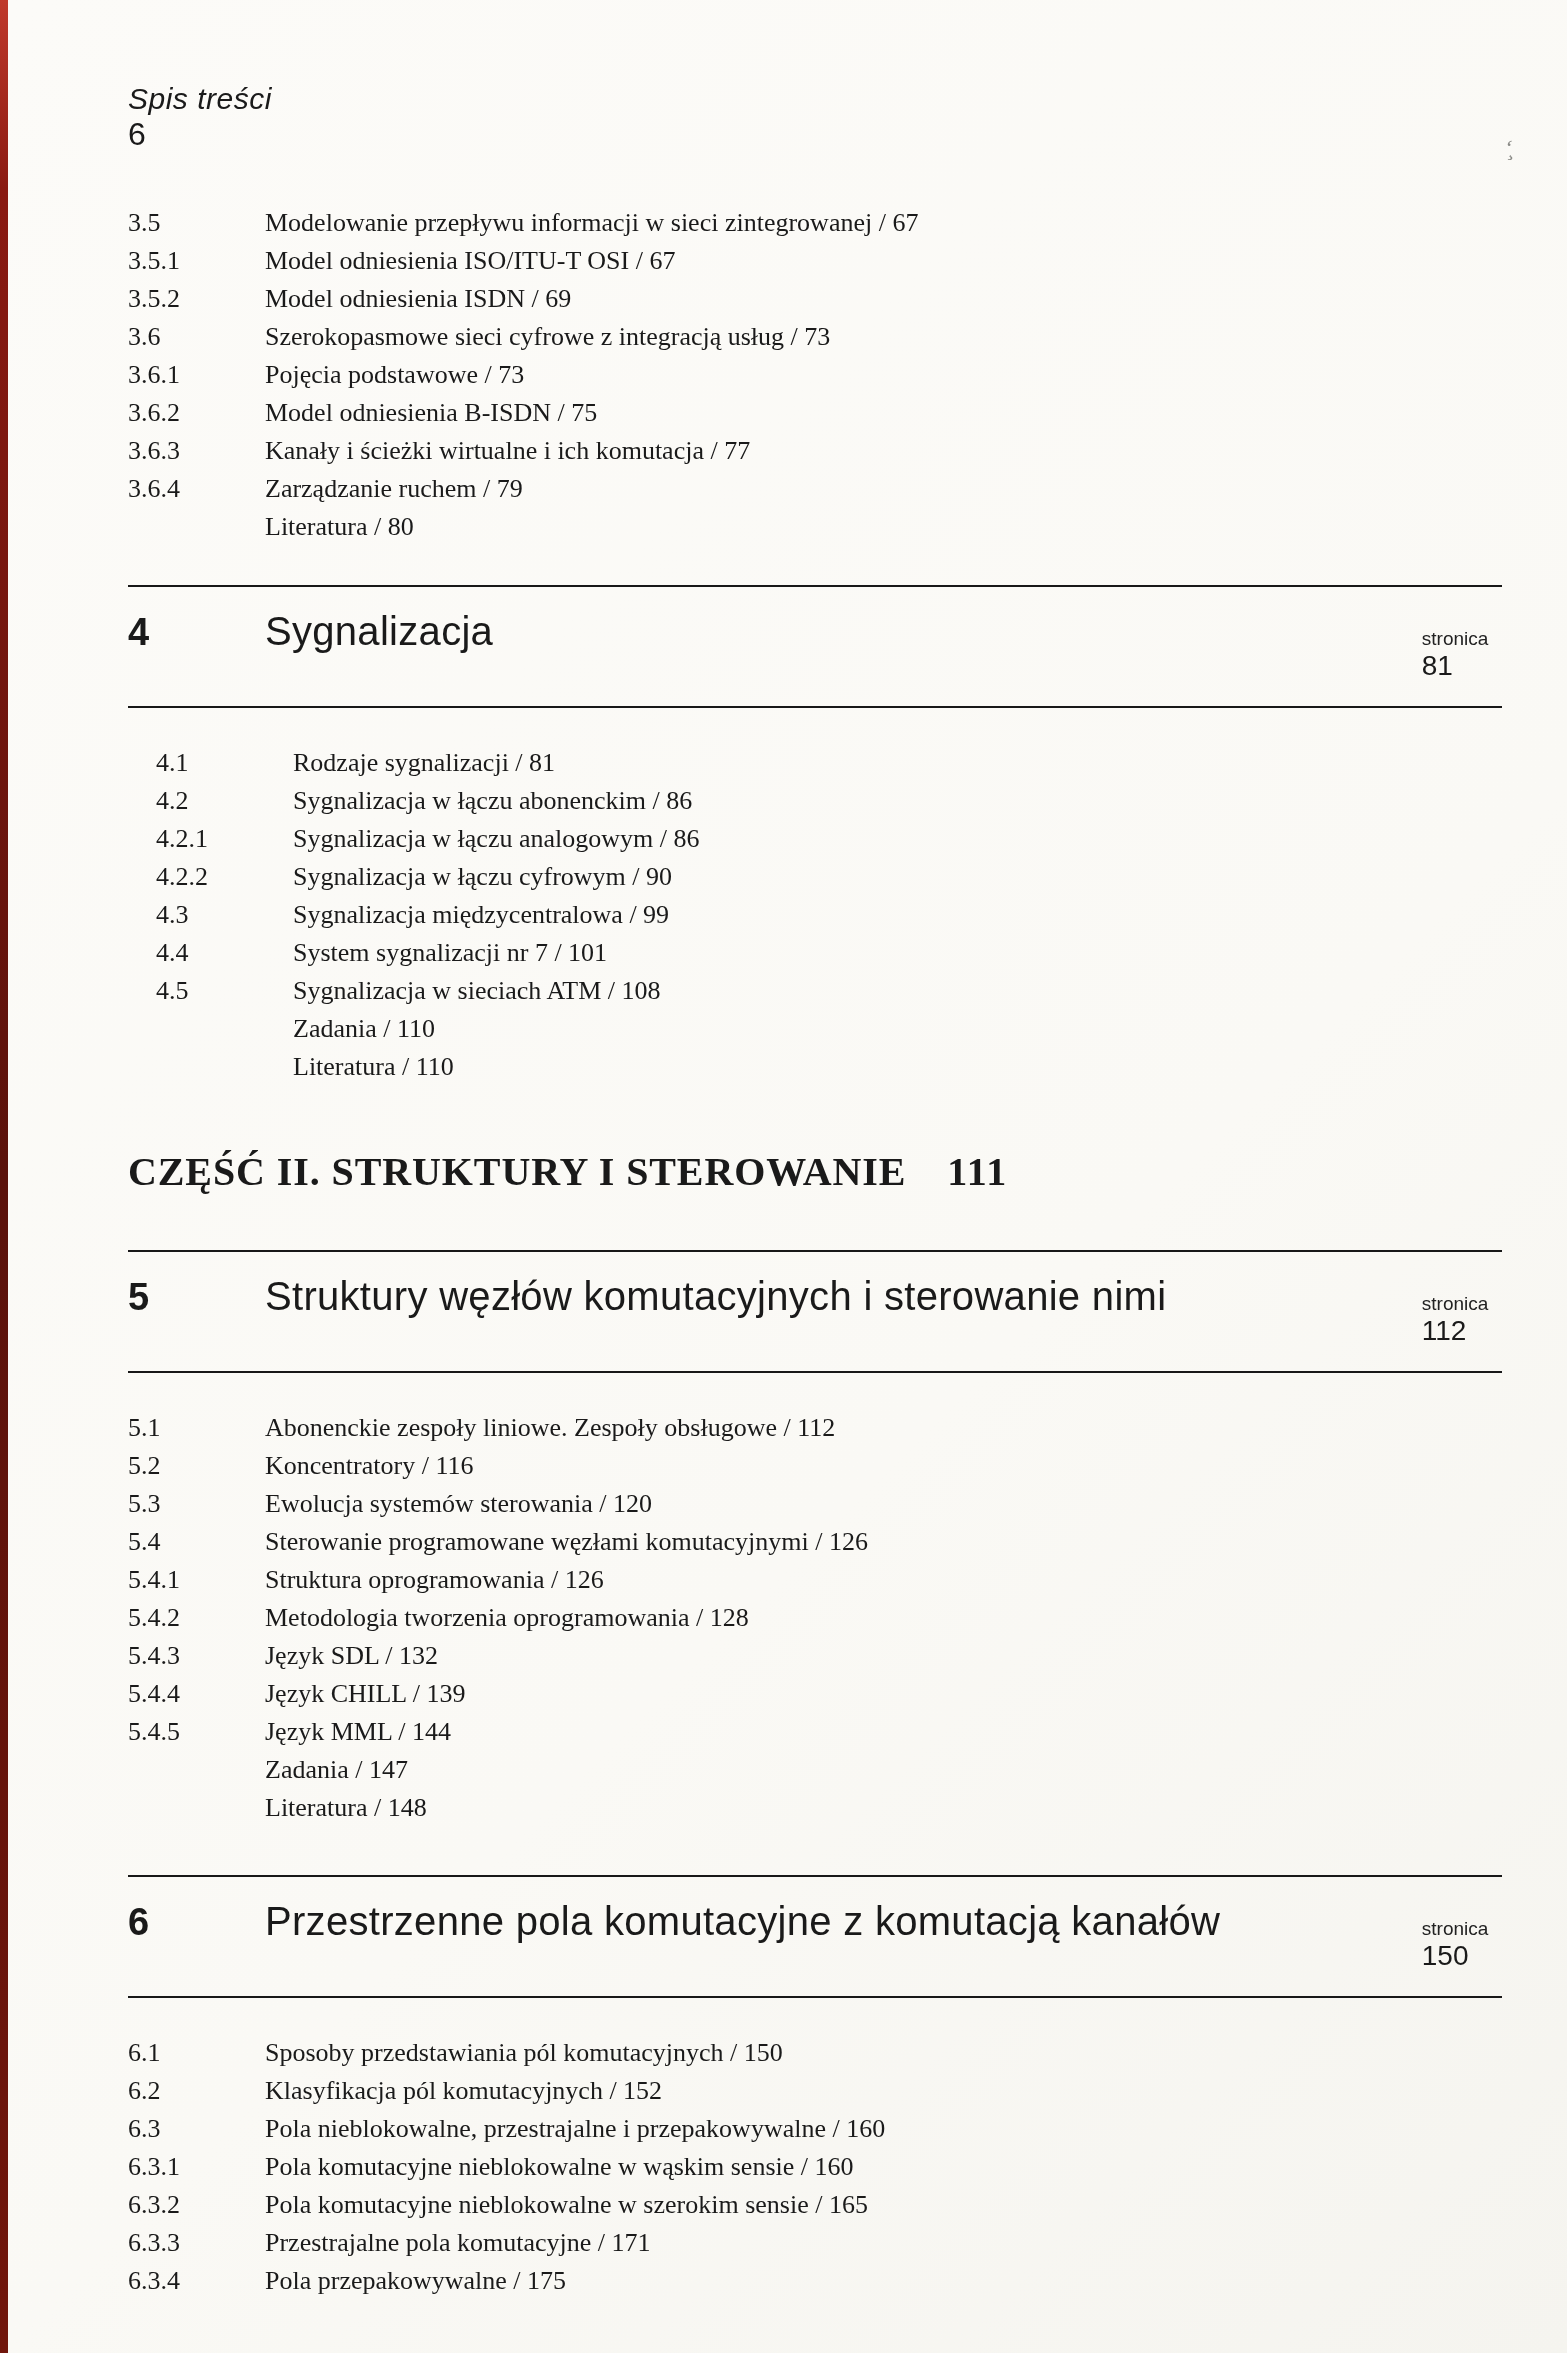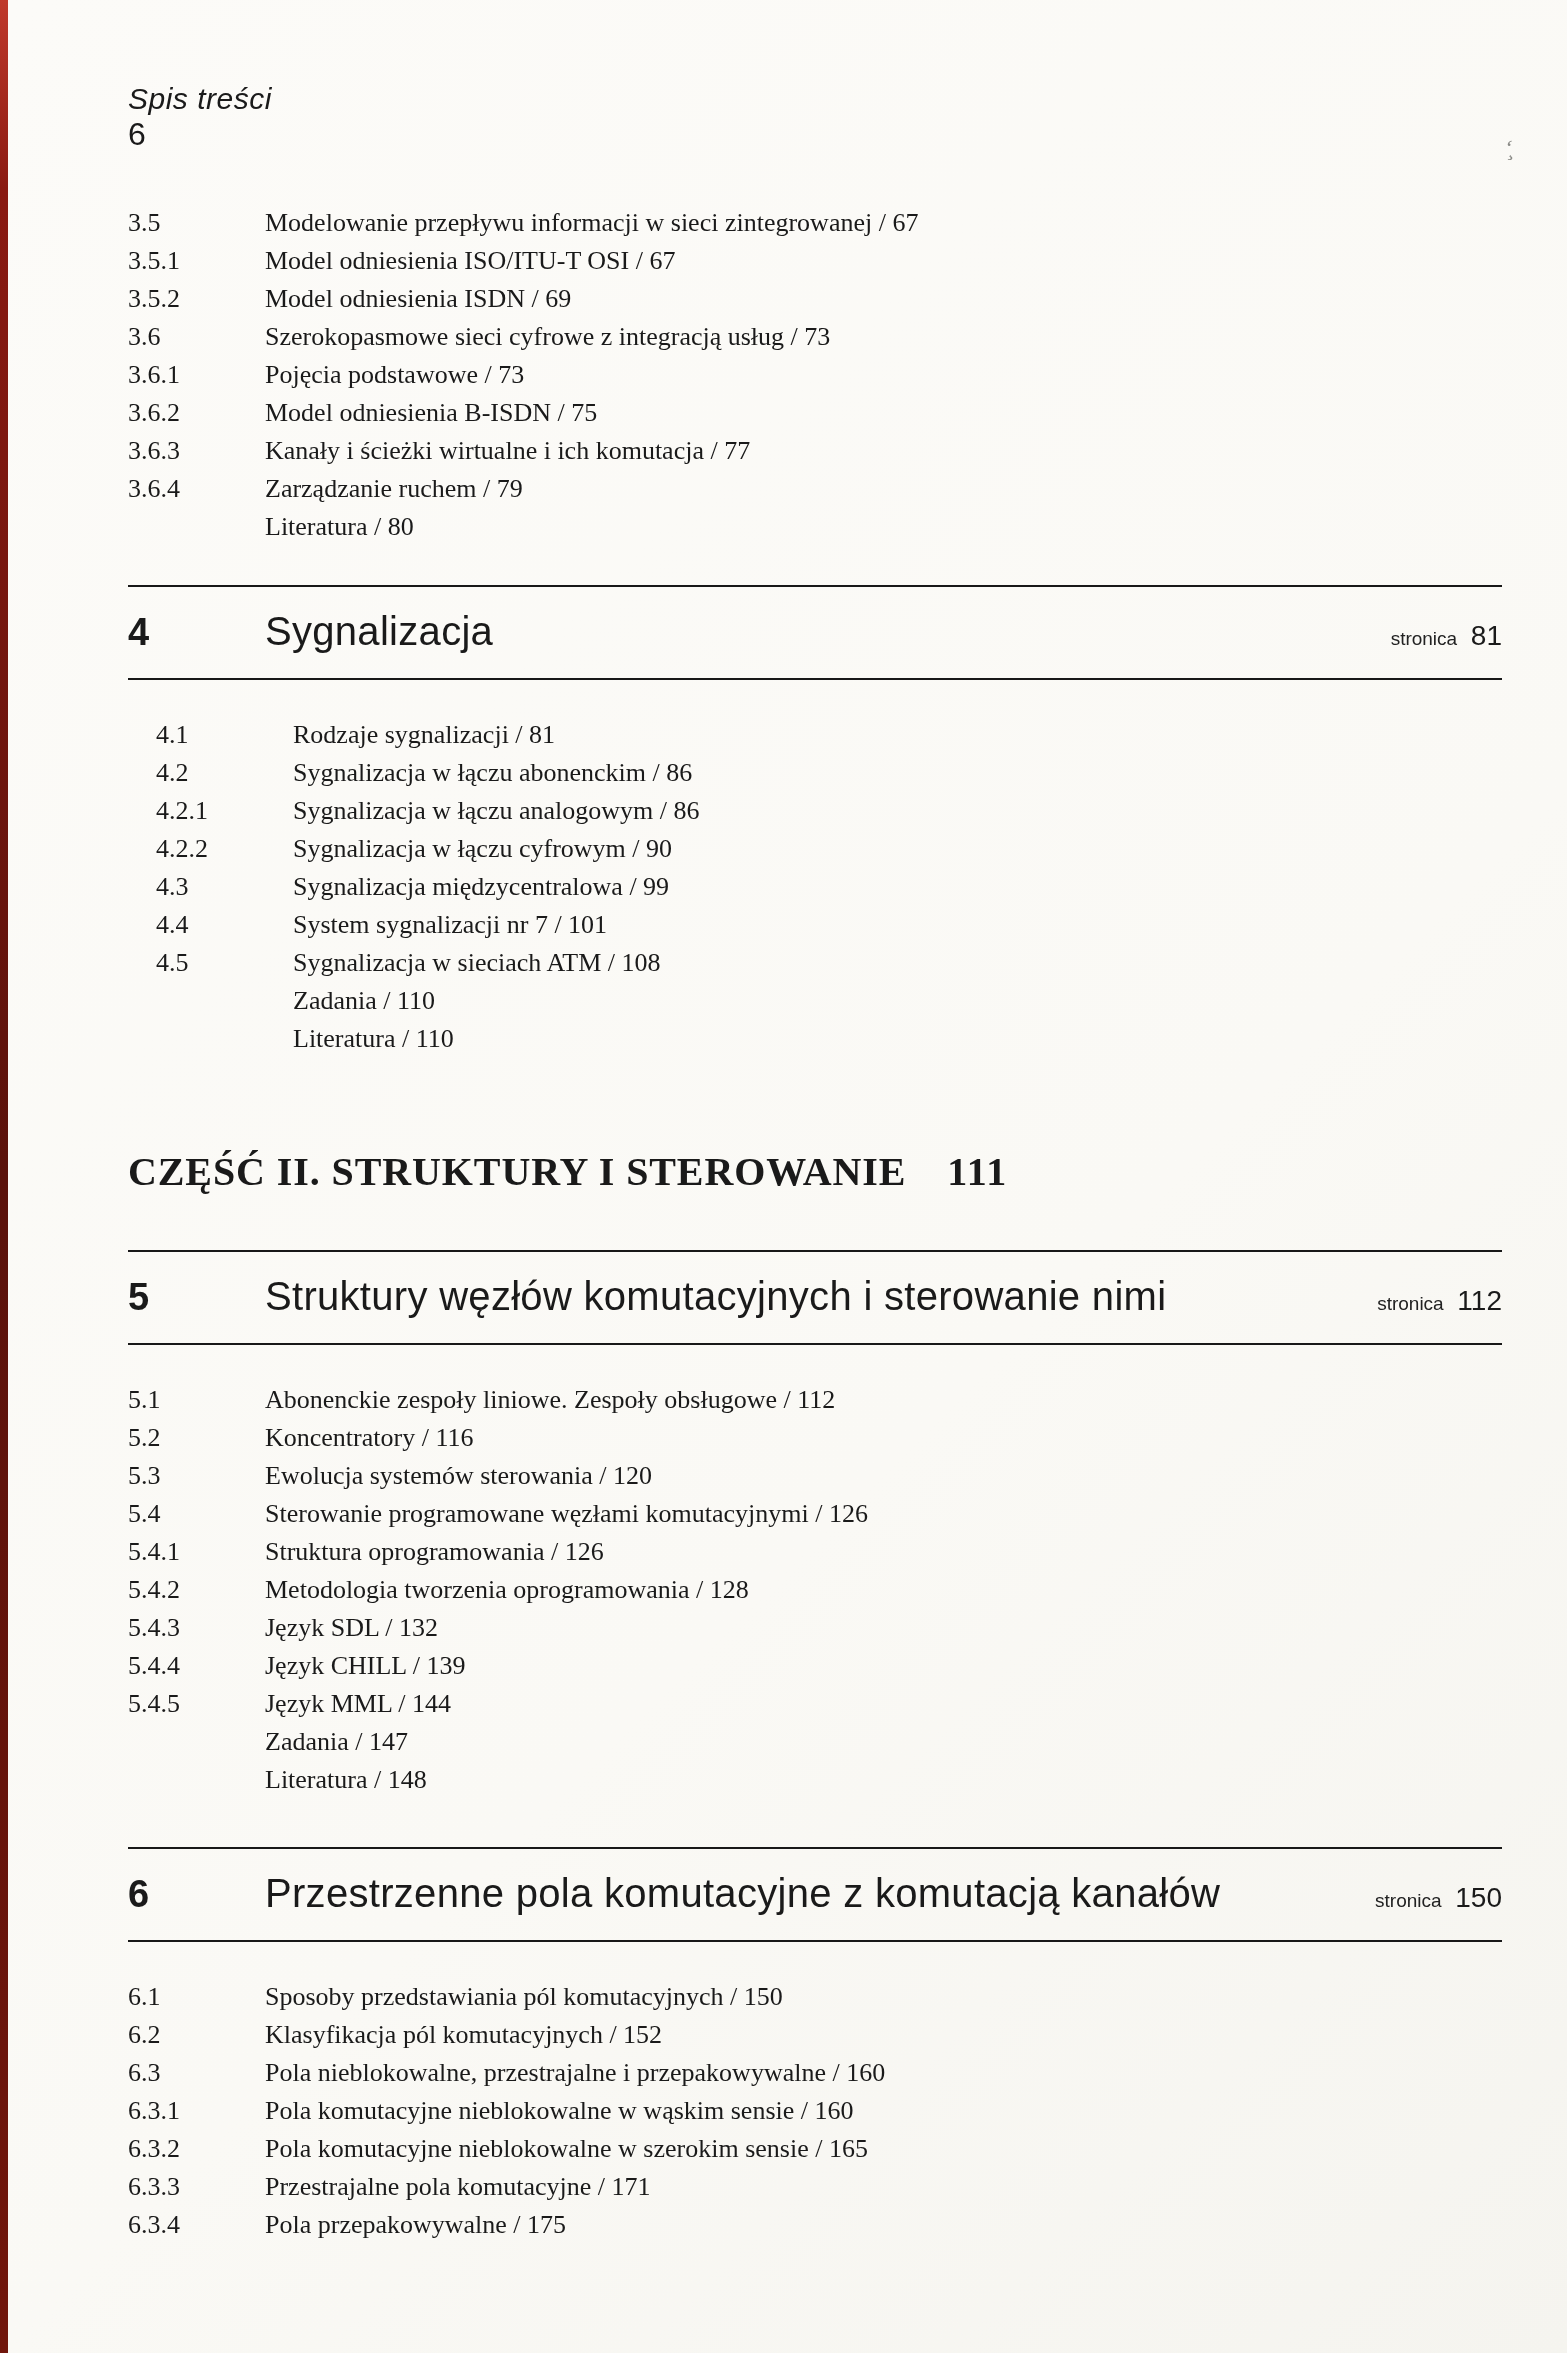--- a/index.html
+++ b/index.html
@@ -41,35 +41,35 @@
   .entry .ttl{flex:1;}
   
   .chapter .rule{border-top:2.6px solid #181818;height:0;}
   .ch-row{
     display:flex;align-items:baseline;
     padding:22px 0 24px;
     font-family:"Liberation Sans",sans-serif;
   }
   .ch-num{width:137px;flex:none;font-weight:bold;font-size:38px;}
   .ch-title{font-size:40px;letter-spacing:0.3px;}
-  .ch-right{margin-left:auto;display:flex;align-items:baseline;white-space:nowrap;padding-left:19px;}
+  .ch-right{margin-left:auto;display:flex;align-items:baseline;white-space:nowrap;padding-left:19px;flex-direction:column;}
   .ch-page-label{font-size:19px;margin-right:13.7px;color:#222;}
   .ch-page{font-size:28px;}
   
   .part{
     display:flex;align-items:baseline;
     font-weight:bold;font-size:40px;letter-spacing:0.9px;
     font-family:"Liberation Serif",serif;
   }
   .part-page{margin-left:41px;letter-spacing:1.7px;}
   
   .sec-0{margin-top:51px;}
   .sec-1{margin-top:39px;}
   .sec-2{margin-top:36px;margin-left:28px;}
-  .sec-3{margin-top:90px;}
+  .sec-3{margin-top:62px;}
   .sec-4{margin-top:55px;}
   .sec-5{margin-top:36px;}
   .sec-6{margin-top:48px;}
   .sec-7{margin-top:36px;}
 </style>
 </head>
 <body>
 
 <div class="page">
   <div class="scan-edge"></div>

